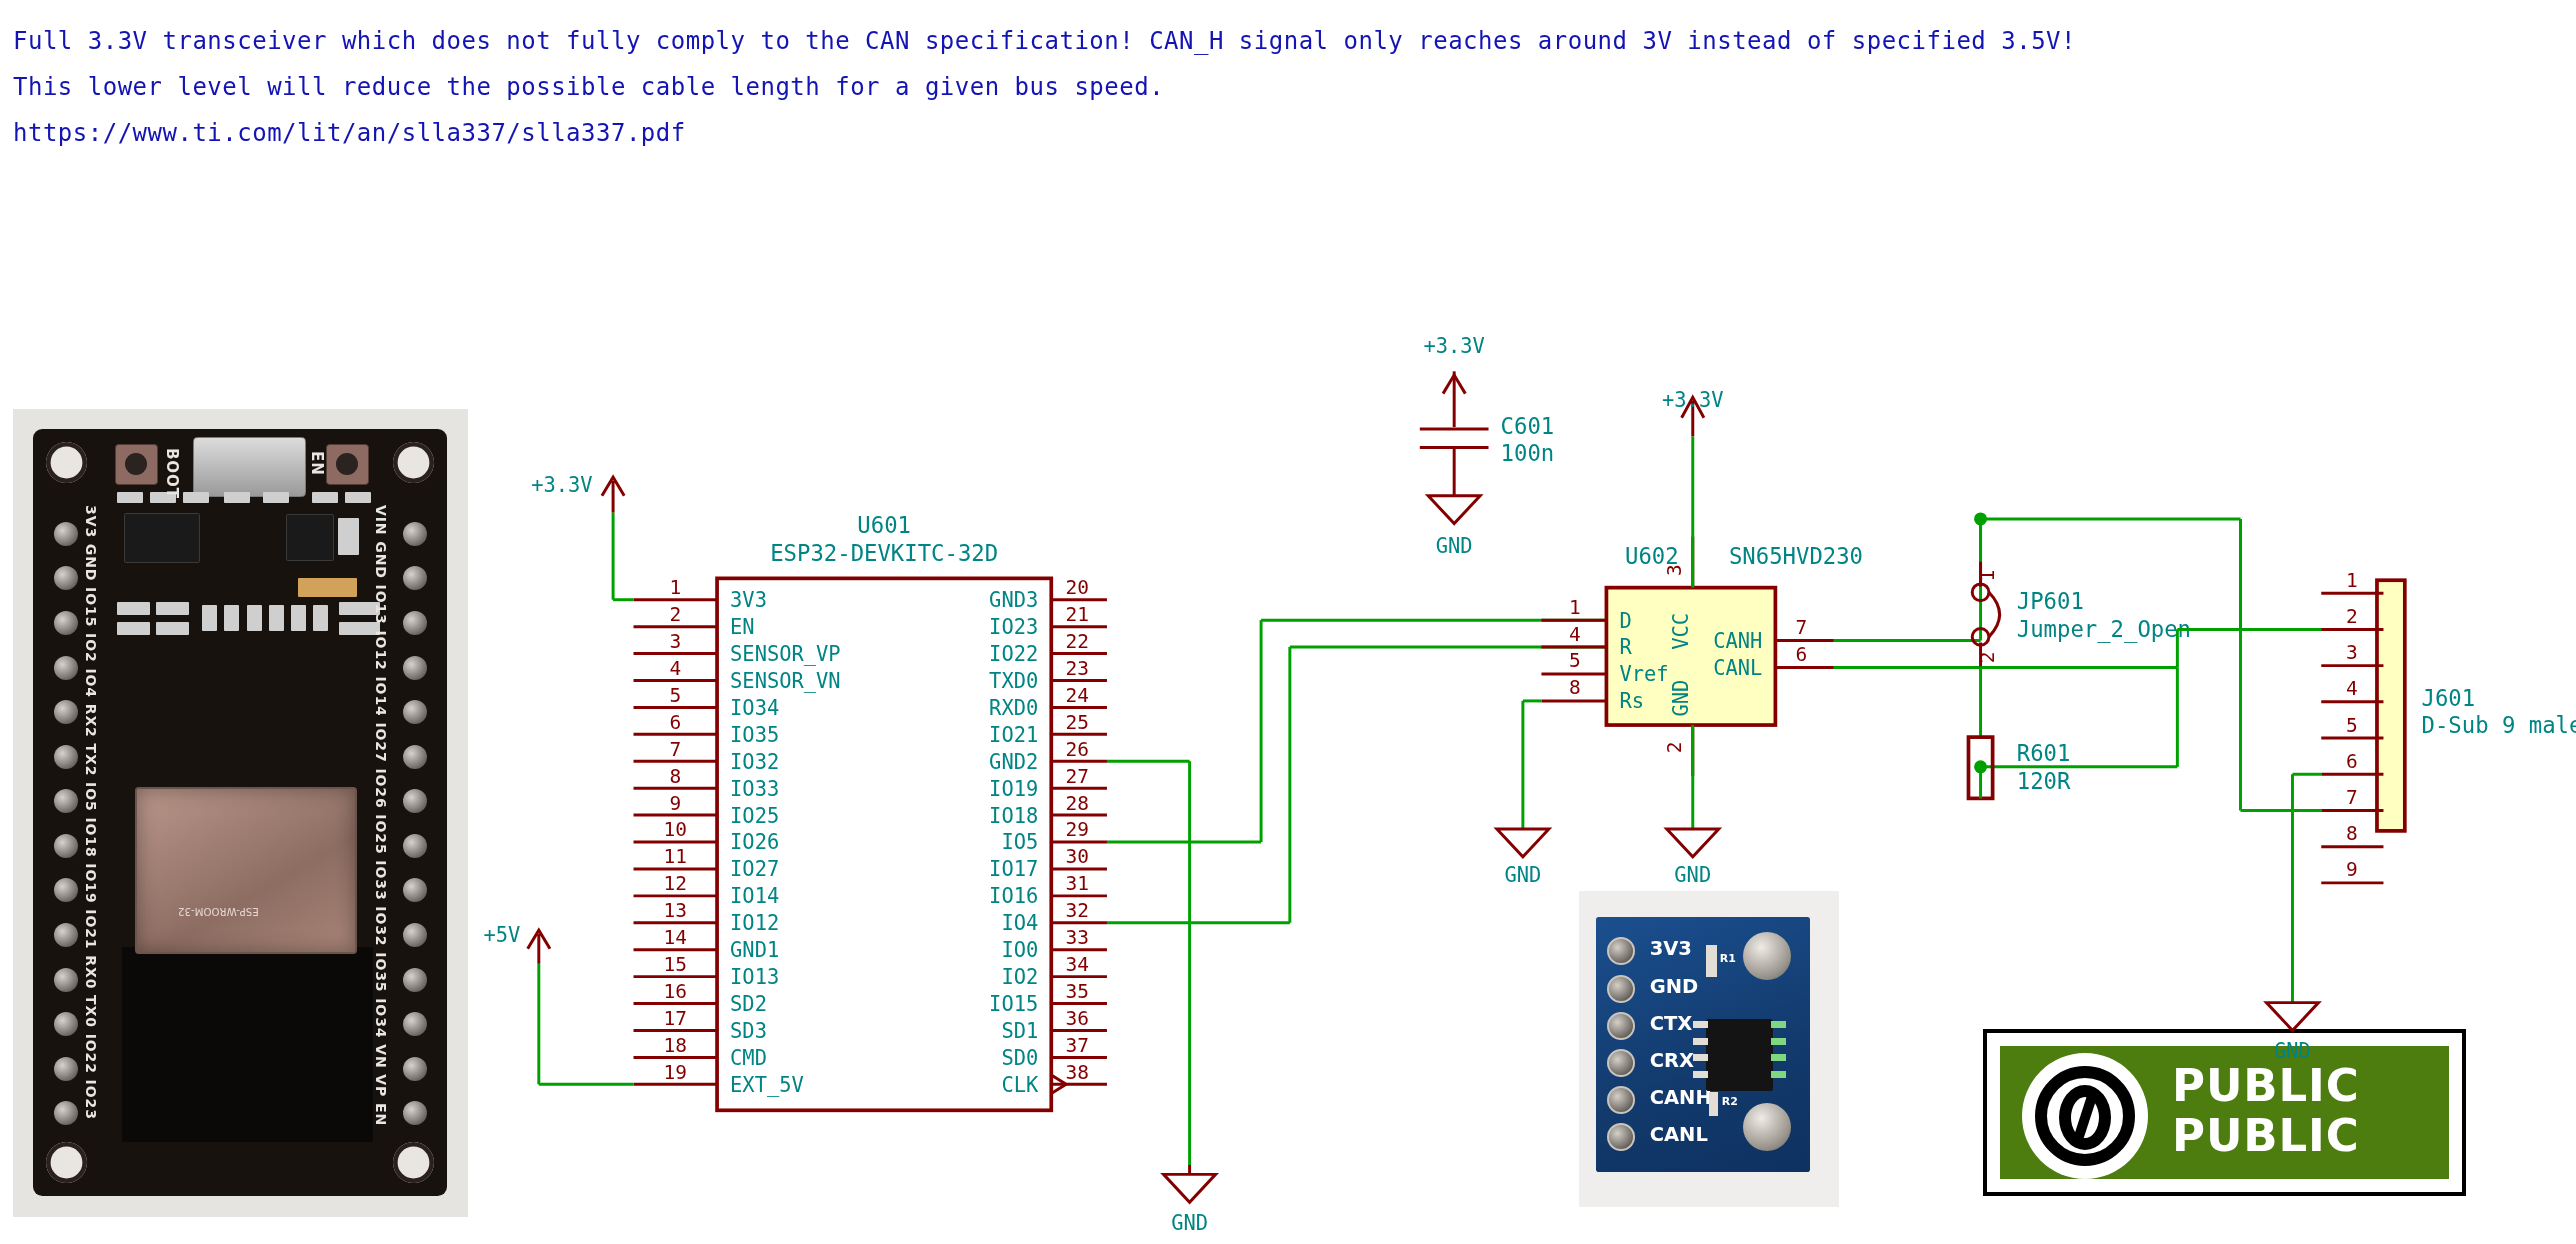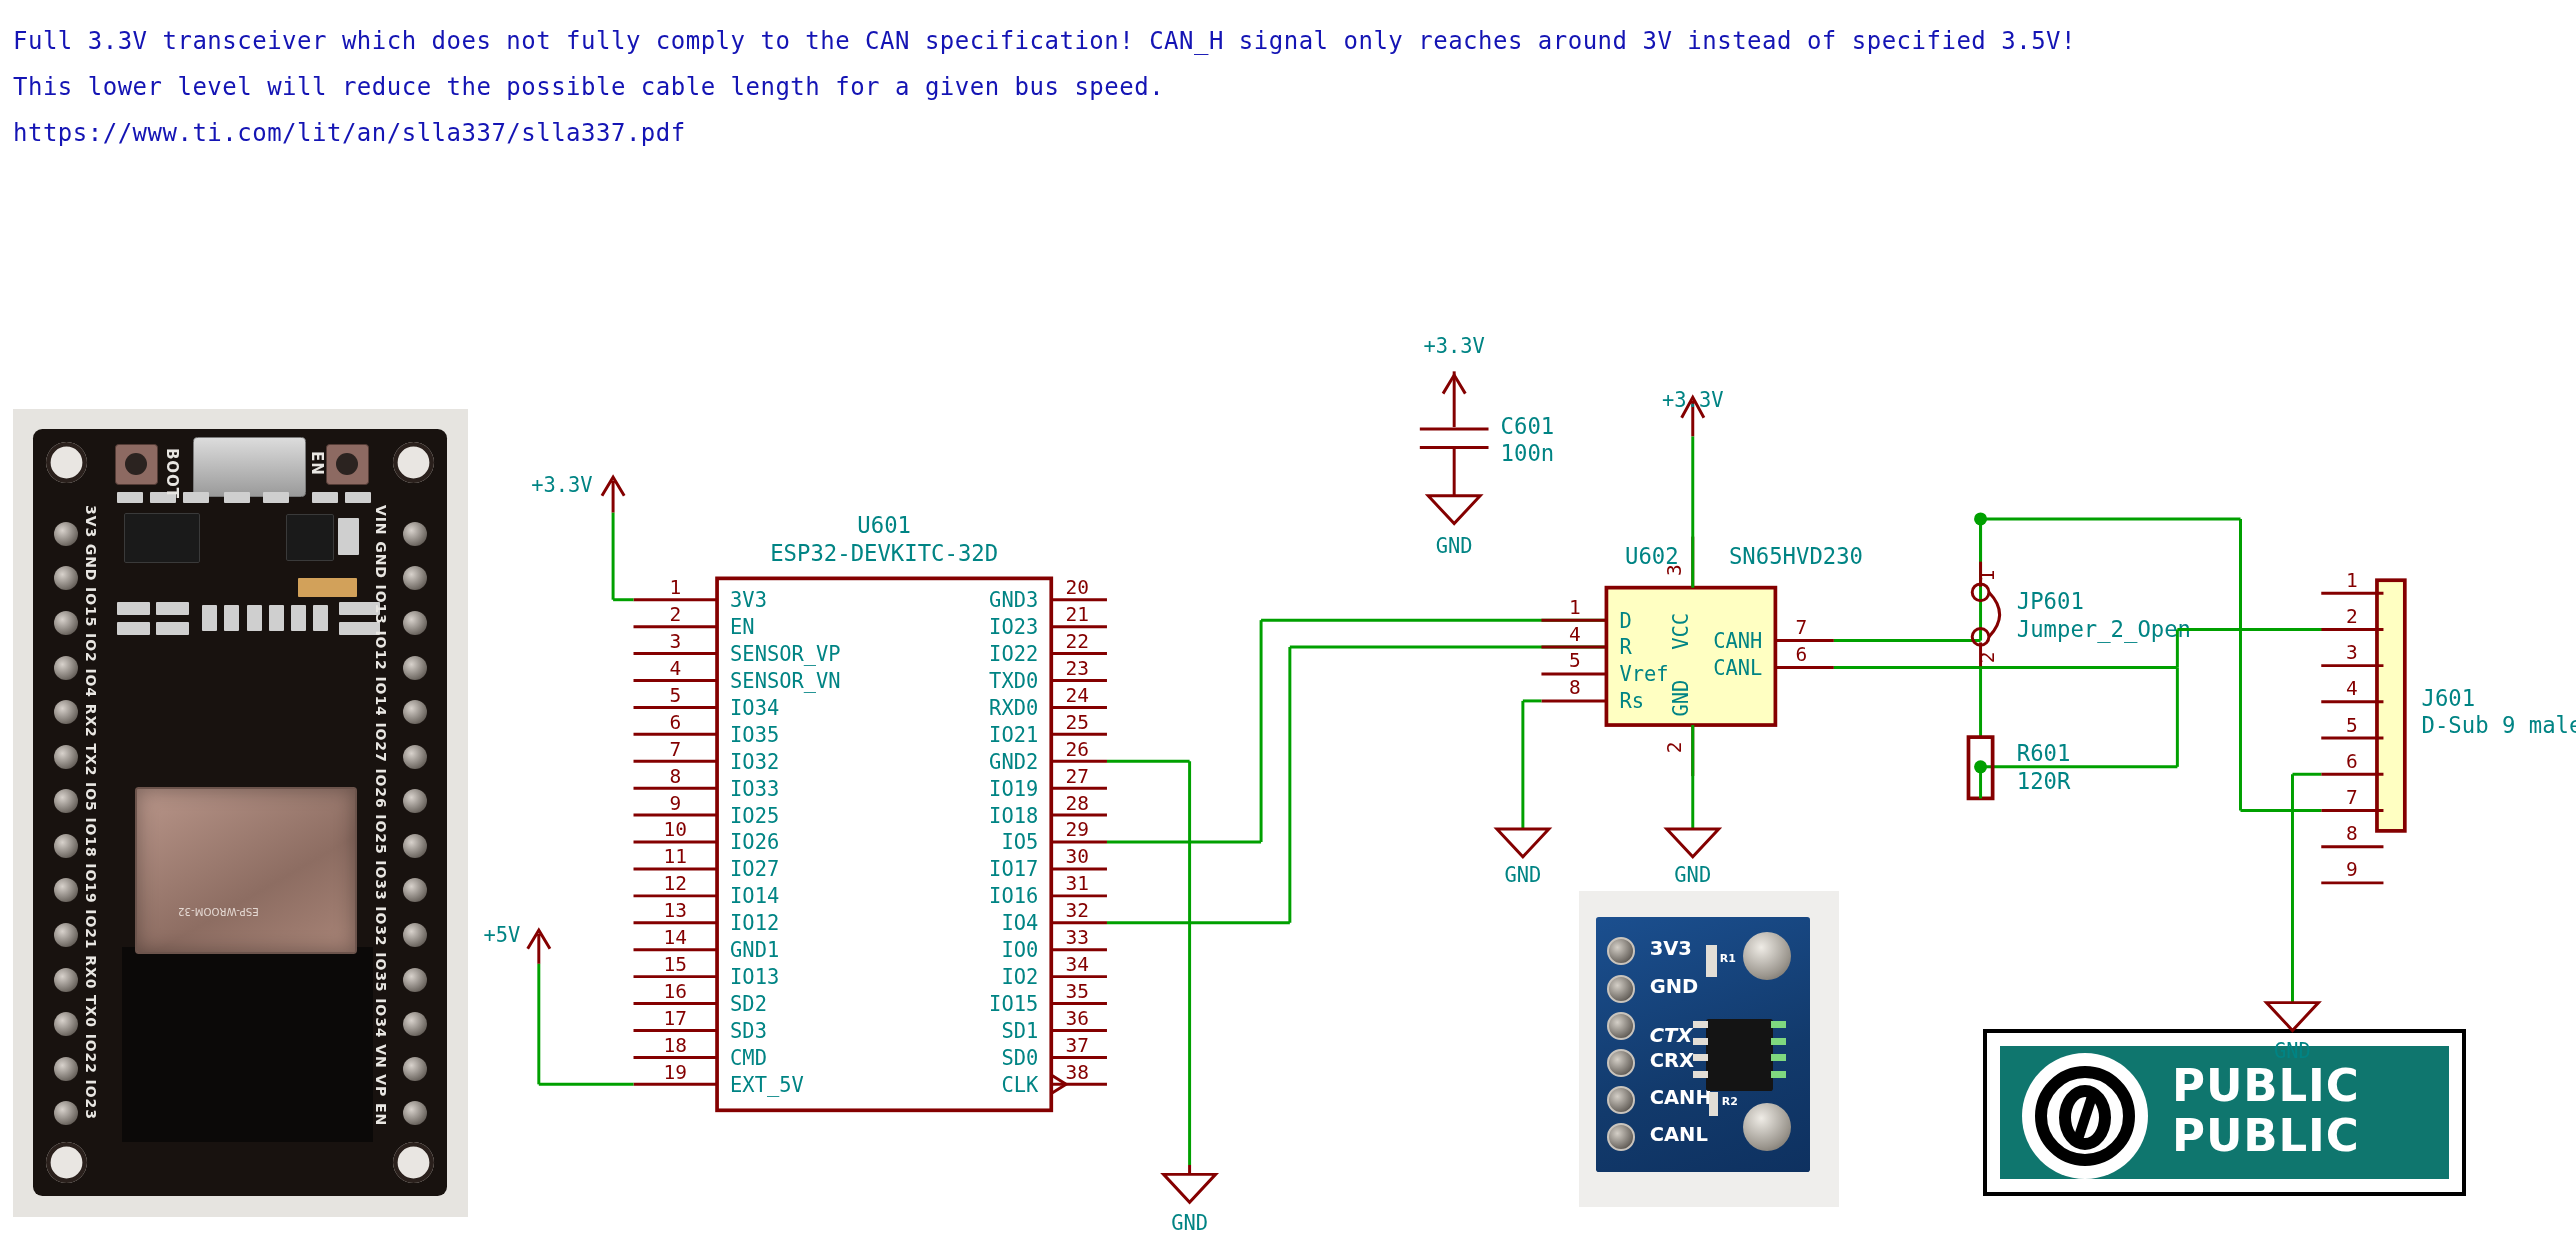--- a/index.html
+++ b/index.html
@@ -58,21 +58,21 @@
            background:radial-gradient(circle at 38% 32%,#efece6,#9b968e 65%,#615d57);}
   #can-ic{position:absolute;left:110px;top:102px;width:67px;height:72px;
           background:#141414;border-radius:2.8px;}
   .can-res{position:absolute;background:#e2ded6;}
   .can-res-lbl{position:absolute;color:#ffffff;font-size:11px;font-weight:bold;
           font-family:"DejaVu Sans","Liberation Sans",sans-serif;}
 
   
   #pd-badge{position:absolute;left:1983px;top:1029px;width:483px;height:167px;
             background:#ffffff;border:4.6px solid #000000;box-sizing:border-box;}
-  #pd-inner{position:absolute;left:13px;top:13px;right:13px;bottom:13px;background:#0f766e;}
+  #pd-inner{position:absolute;left:13px;top:13px;right:13px;bottom:13px;background:#4d7c0f;}
   #pd-circle{position:absolute;left:22px;top:7.4px;width:126px;height:126px;
              border-radius:50%;background:#ffffff;}
   #pd-ring{position:absolute;left:13px;top:13px;width:100px;height:100px;
            border-radius:50%;border:12px solid #000000;box-sizing:border-box;}
   #pd-zero{position:absolute;left:37px;top:32px;width:52px;height:65px;
            border-radius:50%;border:12px solid #000000;box-sizing:border-box;}
   #pd-slash{position:absolute;left:58px;top:41px;width:10.2px;height:48px;
             background:#000000;transform:rotate(18deg);}
   #pd-text{position:absolute;left:172px;top:15px;color:#ffffff;
            font-family:"DejaVu Sans","Liberation Sans",sans-serif;
@@ -186,21 +186,21 @@
     <div id="can-pcb">
       <div class="can-pad" style="left:11px;top:20.4px;"></div>
       <div class="can-pad" style="left:11px;top:58px;"></div>
       <div class="can-pad" style="left:11px;top:95px;"></div>
       <div class="can-pad" style="left:11px;top:132px;"></div>
       <div class="can-pad" style="left:11px;top:169px;"></div>
       <div class="can-pad" style="left:11px;top:206px;"></div>
 
       <div class="can-lbl" style="left:54px;top:20.4px;">3V3</div>
       <div class="can-lbl" style="left:54px;top:58px;">GND</div>
-      <div class="can-lbl" style="left:54px;top:107px;font-style:italic;">CTX</div>
+      <div class="can-lbl" style="left:54px;top:95px;">CTX</div>
       <div class="can-lbl" style="left:54px;top:132px;">CRX</div>
       <div class="can-lbl" style="left:54px;top:169px;">CANH</div>
       <div class="can-lbl" style="left:54px;top:206px;">CANL</div>
 
       <div class="can-hole" style="left:147px;top:15px;"></div>
       <div class="can-hole" style="left:147px;top:186px;"></div>
 
       <div id="can-ic"></div>
       <div class="can-res" style="left:110px;top:28px;width:11px;height:32px;"></div>
       <div class="can-res-lbl" style="left:124px;top:35px;">R1</div>

